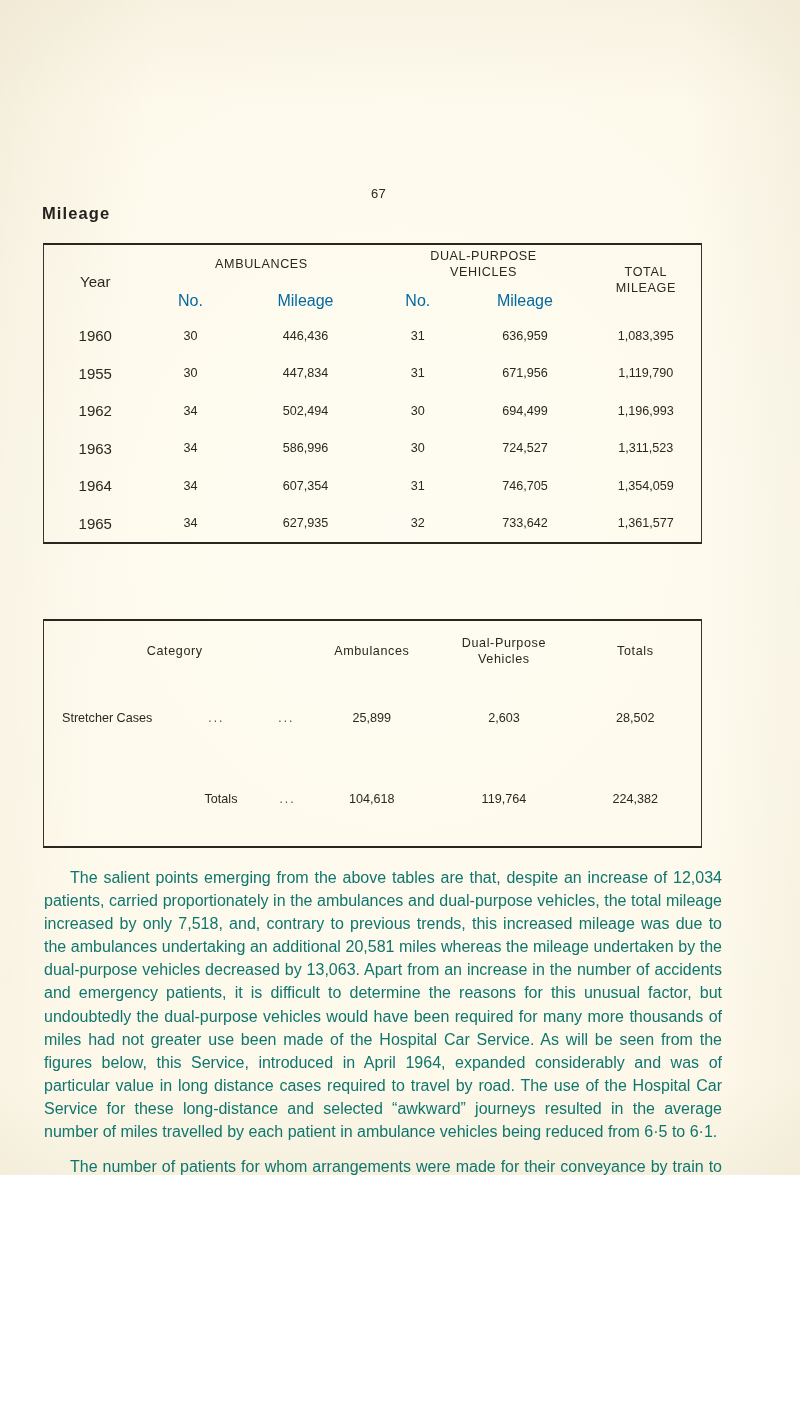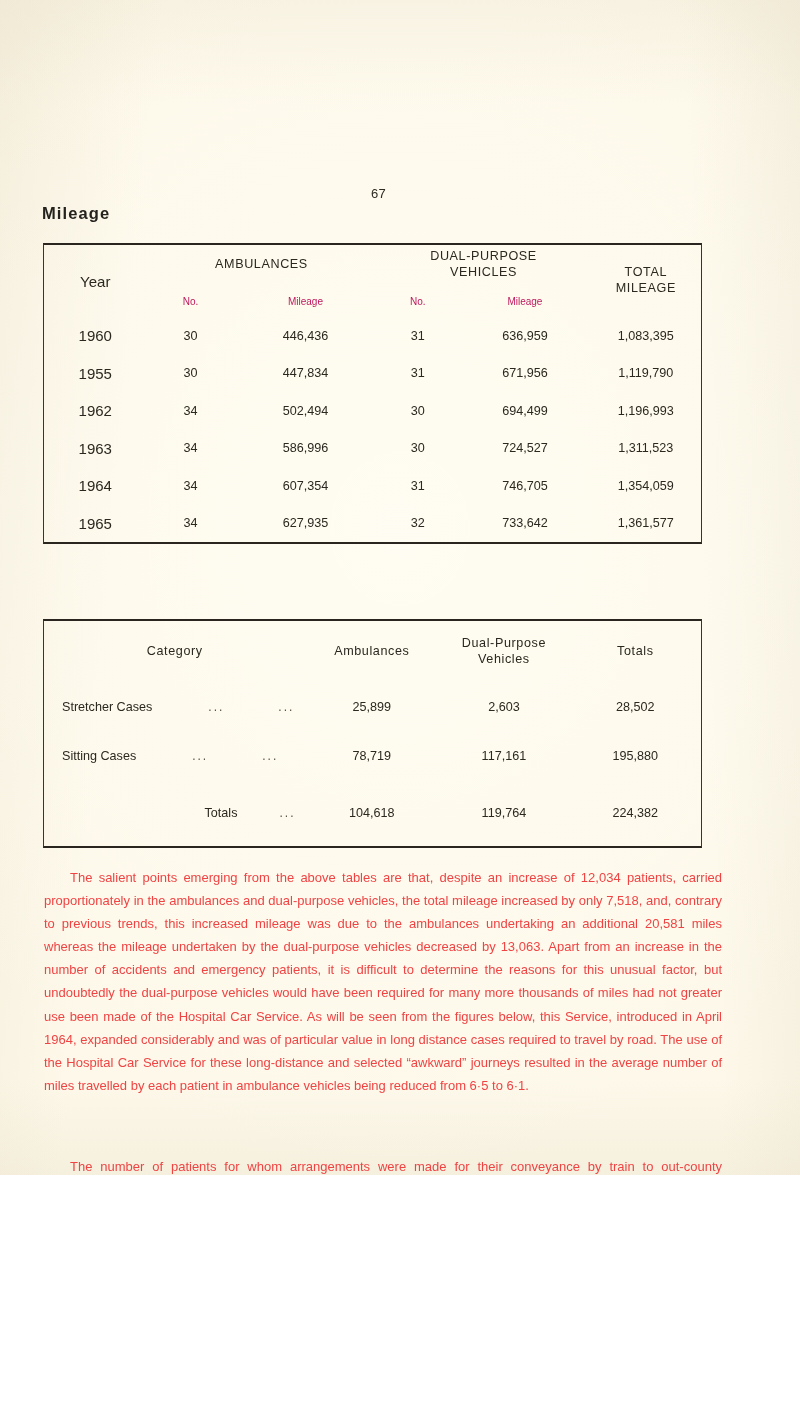--- a/index.html
+++ b/index.html
@@ -106,22 +106,22 @@
   .hr-b   { border-bottom: 1px solid #4b463b; }
   .hr-b-t { border-bottom: 1px solid #6b6455; }
 
   .grp-head {
     font-size: 12.6px;
     letter-spacing: 0.6px;
     color: #2b2820;
     line-height: 1.25;
   }
   .sub-head {
-    font-size: 10px;
-    color: #be185d;
+    font-size: 16px;
+    color: #0369a1;
   }
   .yr-cell { font-size: 15px; }
 
   .t1 .rowcell { height: 36px; }
 
   
   .cat-cell {
     text-align: left;
     padding-left: 18px !important;
     white-space: nowrap;
@@ -148,23 +148,23 @@
     align-items: baseline;
     padding-right: 10px;
   }
   .totals-inner .dots { margin-left: 42px; }
 
   
   .body-text {
     position: absolute;
     left: 44px;
     width: 678px;
-    font-size: 13px;
+    font-size: 16px;
     line-height: 23.1px;
-    color: #ef4444;
+    color: #0f766e;
     text-align: justify;
     text-justify: inter-word;
   }
   .body-text p { margin: 0; }
   .body-text p.indent { text-indent: 26px; }
   .p1 { top: 866px; }
   .p2 { top: 1155px; }
 </style>
 </head>
 <body>
@@ -286,32 +286,20 @@
               <span class="cat-label">Stretcher Cases</span>
               <span class="dots d1">...</span>
               <span class="dots d2">...</span>
             </span>
           </td>
           <td class="vr-l">25,899</td>
           <td class="vr-l">2,603</td>
           <td class="vr-l">28,502</td>
         </tr>
         <tr>
-          <td class="cat-cell hr-b" style="height:42px;">
-            <span class="cat-inner">
-              <span class="cat-label">Sitting Cases</span>
-              <span class="dots d1">...</span>
-              <span class="dots d2">...</span>
-            </span>
-          </td>
-          <td class="vr-l hr-b">78,719</td>
-          <td class="vr-l hr-b">117,161</td>
-          <td class="vr-l hr-b">195,880</td>
-        </tr>
-        <tr>
           <td class="totals-label" style="height:56px;">
             <span class="totals-inner">
               <span>Totals</span>
               <span class="dots">...</span>
             </span>
           </td>
           <td class="vr-l">104,618</td>
           <td class="vr-l">119,764</td>
           <td class="vr-l">224,382</td>
         </tr>

